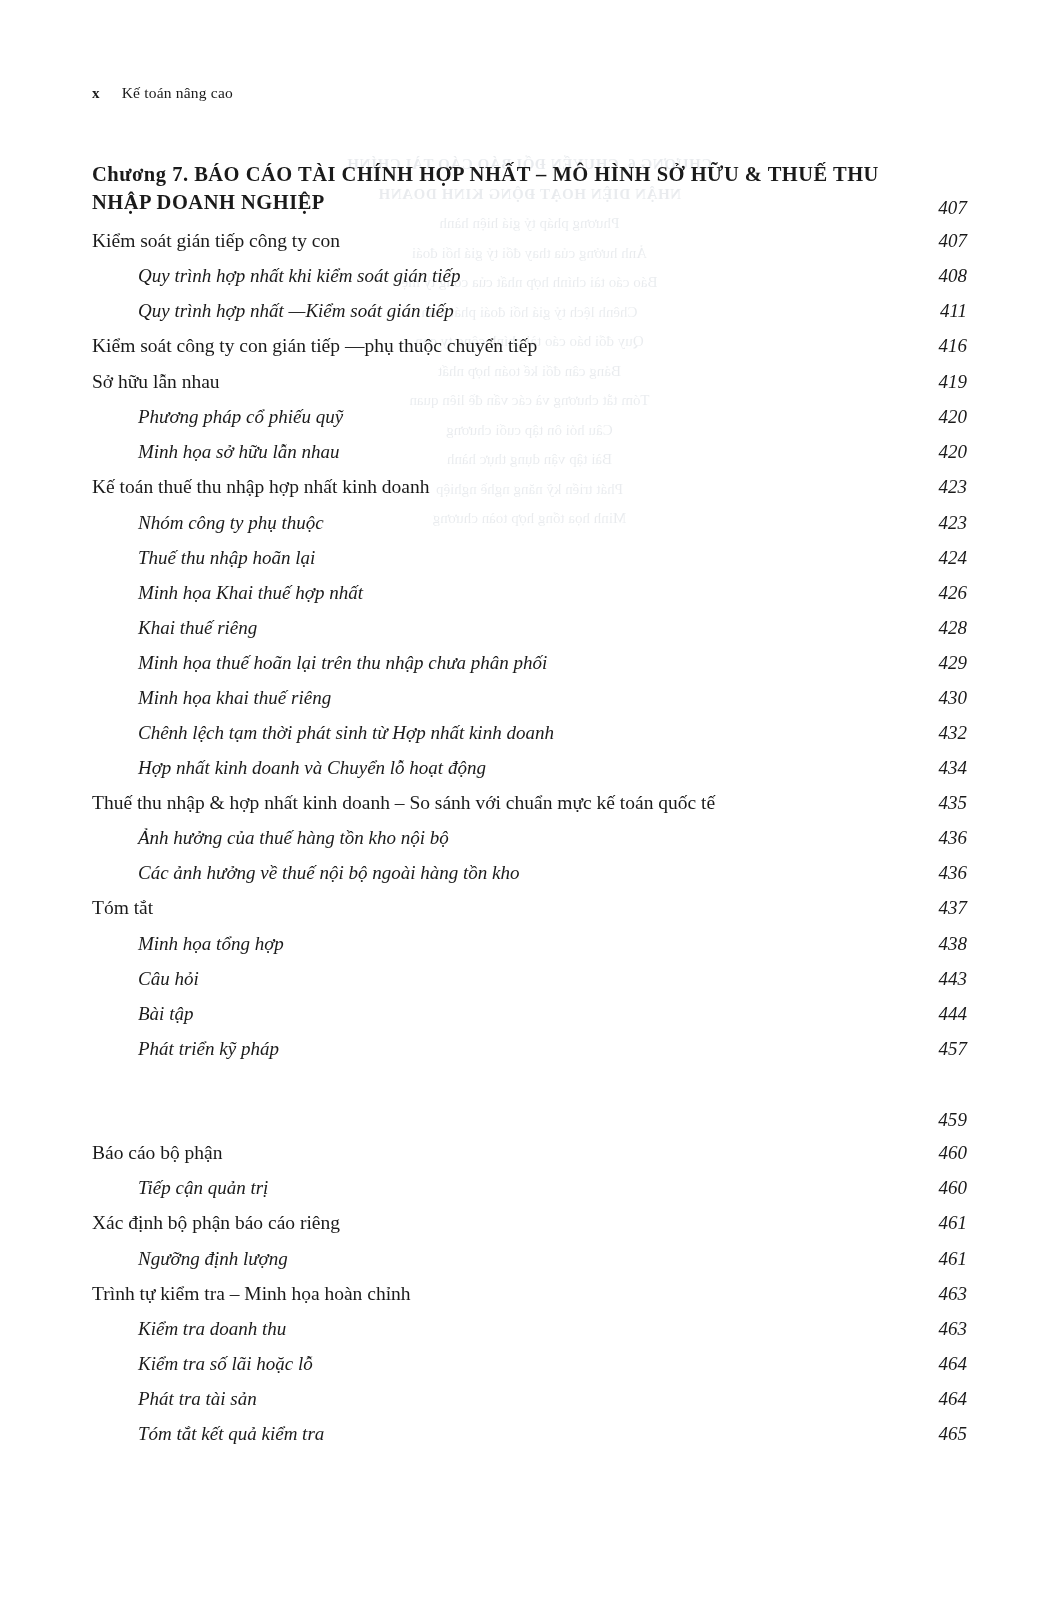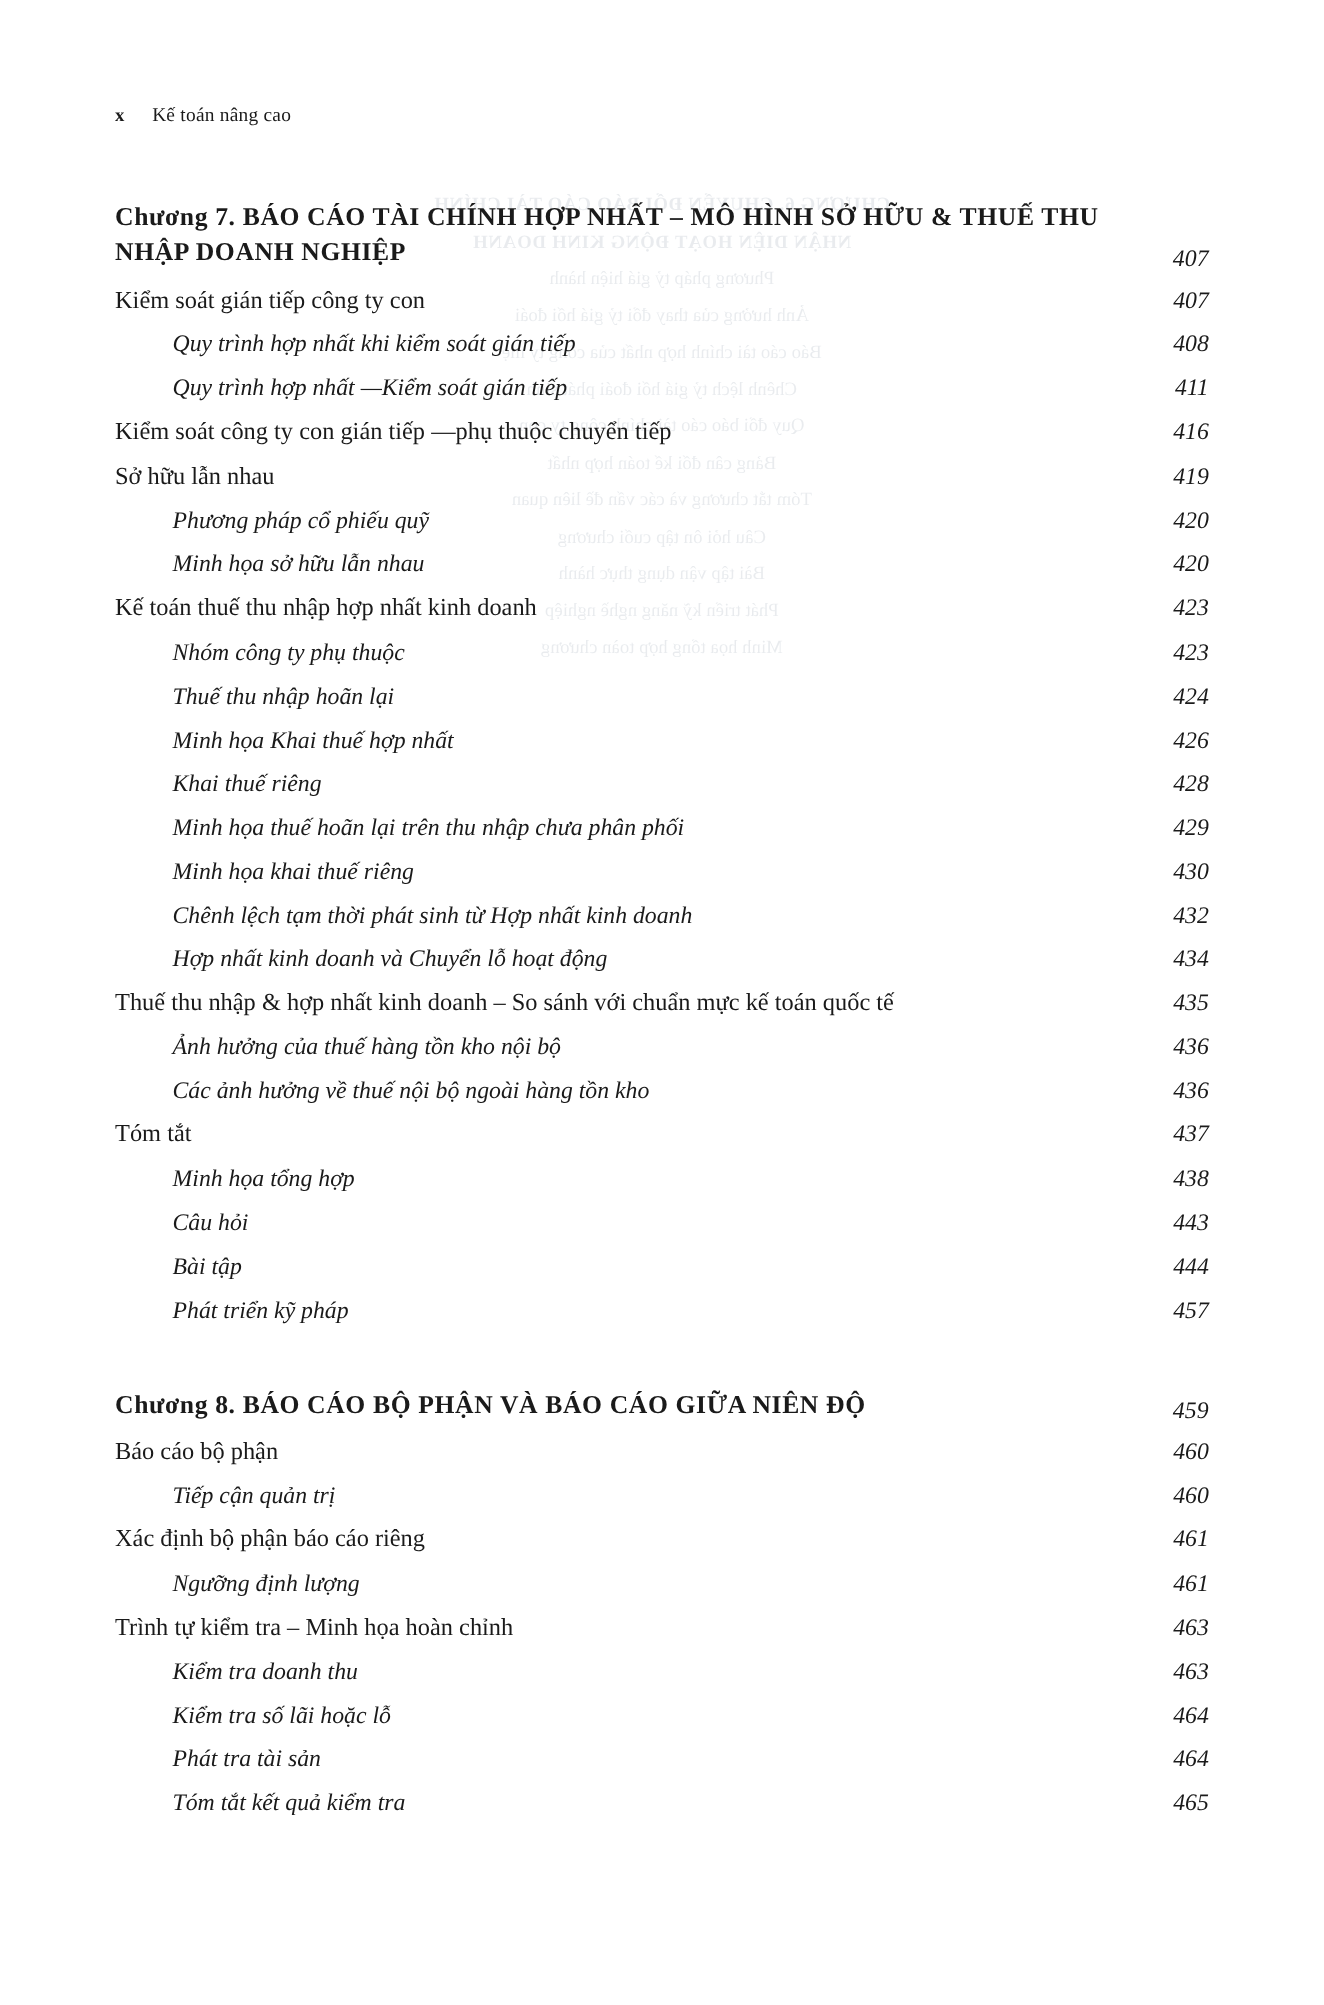--- a/index.html
+++ b/index.html
@@ -294,21 +294,20 @@
 
     <div class="entry lvl2">
       <span class="label">Phát triển kỹ pháp</span>
       <span class="dots"></span>
       <span class="pg">457</span>
     </div>
 
     <div class="gap-big"></div>
 
     <div class="entry chapter">
-      <span class="label">Chương 8. BÁO CÁO BỘ PHẬN VÀ BÁO CÁO GIỮA NIÊN ĐỘ</span>
       <span class="dots"></span>
       <span class="pg">459</span>
     </div>
 
     <div class="entry lvl1">
       <span class="label">Báo cáo bộ phận</span>
       <span class="dots"></span>
       <span class="pg">460</span>
     </div>
 

